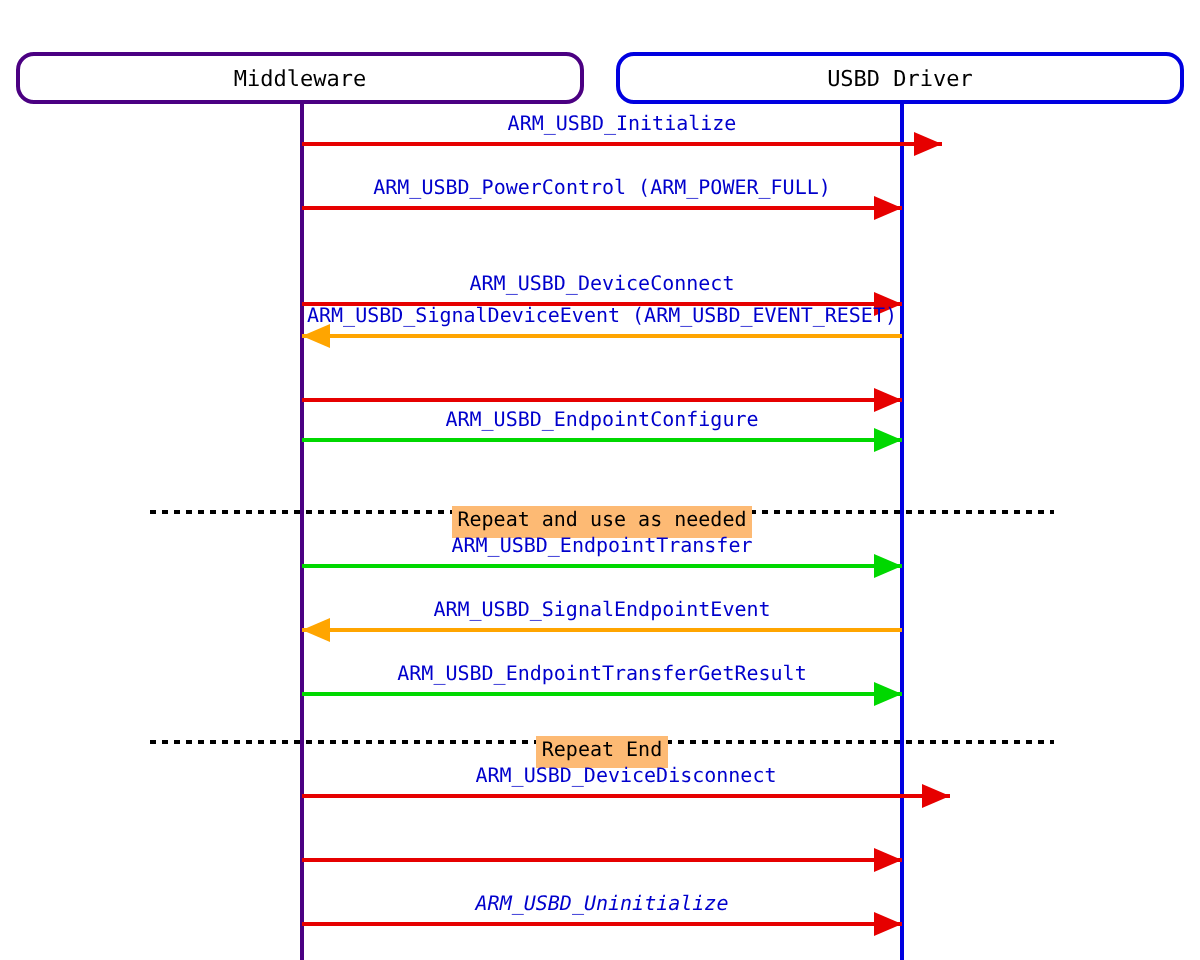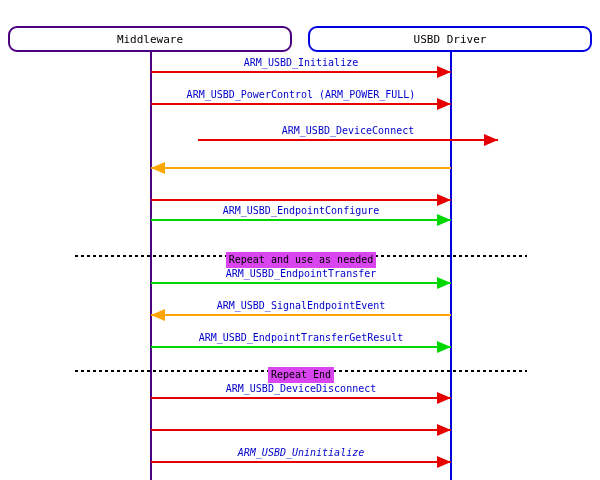--- a/index.html
+++ b/index.html
@@ -40,55 +40,56 @@
   }
   .msg .head.right { right: 0; border-left: 14px solid; }
   .msg .head.left  { left: 0;  border-right: 14px solid; }
   .divider { position: absolute; left: 75px; width: 452px; height: 16px; text-align: center; }
   .divider .dots {
     position: absolute; left: 0; right: 0; top: 7px; height: 2px;
     background: repeating-linear-gradient(to right, #000 0 3px, transparent 3px 6px);
   }
   .divider .dlbl {
     position: relative; display: inline-block;
-    background: #d946ef; padding: 0 3px;
+    background: #fdba74; padding: 0 3px;
     font-size: 10px; line-height: 16px; color: #000;
     white-space: nowrap;
   }
 </style>
 </head>
 <body style="--label-color: #0000CC;">
 
 <div class="entity-box" id="box-middleware" style="border-color: rgb(75, 0, 130);">
   <span>Middleware</span>
 </div>
 <div class="entity-box" id="box-usbd" style="border-color: rgb(0, 0, 224);">
   <span>USBD Driver</span>
 </div>
 
 <div class="lifeline" id="life-middleware" style="background: rgb(75, 0, 130);"></div>
 <div class="lifeline" id="life-usbd" style="background: rgb(0, 0, 224);"></div>
 
 <div id="sequence-area">
-    <div class="msg" style="top: 56px;">
+    <div class="msg" style="top: 56px; padding-left: 20px;">
       <div class="lbl">ARM_USBD_Initialize</div>
       <div class="line" style="background: rgb(230, 0, 0);"></div>
       <div class="head right" style="border-left-color: rgb(230, 0, 0);"></div>
     </div>
     <div class="msg" style="top: 88px;">
       <div class="lbl">ARM_USBD_PowerControl (ARM_POWER_FULL)</div>
       <div class="line" style="background: rgb(230, 0, 0);"></div>
       <div class="head right" style="border-left-color: rgb(230, 0, 0);"></div>
     </div>
-    <div class="msg" style="top: 124px; margin-left: 47px;">
+    <div class="msg" style="top: 136px;">
       <div class="lbl">ARM_USBD_DeviceConnect</div>
       <div class="line" style="background: rgb(230, 0, 0);"></div>
       <div class="head right" style="border-left-color: rgb(230, 0, 0);"></div>
     </div>
     <div class="msg" style="top: 152px;">
+      <div class="lbl">ARM_USBD_SignalDeviceEvent (ARM_USBD_EVENT_RESET)</div>
       <div class="line" style="background: rgb(255, 165, 0);"></div>
       <div class="head left" style="border-right-color: rgb(255, 165, 0);"></div>
     </div>
     <div class="msg" style="top: 184px;">
       <div class="line" style="background: rgb(230, 0, 0);"></div>
       <div class="head right" style="border-left-color: rgb(230, 0, 0);"></div>
     </div>
     <div class="msg" style="top: 204px;">
       <div class="lbl">ARM_USBD_EndpointConfigure</div>
       <div class="line" style="background: rgb(0, 216, 0);"></div>
@@ -104,21 +105,21 @@
       <div class="lbl">ARM_USBD_SignalEndpointEvent</div>
       <div class="line" style="background: rgb(255, 165, 0);"></div>
       <div class="head left" style="border-right-color: rgb(255, 165, 0);"></div>
     </div>
     <div class="msg" style="top: 331px;">
       <div class="lbl">ARM_USBD_EndpointTransferGetResult</div>
       <div class="line" style="background: rgb(0, 216, 0);"></div>
       <div class="head right" style="border-left-color: rgb(0, 216, 0);"></div>
     </div>
     <div class="divider" style="top: 363px;"><div class="dots"></div><span class="dlbl" style="color: rgb(0, 0, 0);">Repeat End</span></div>
-    <div class="msg" style="top: 382px;">
+    <div class="msg" style="top: 382px; padding-left: 24px;">
       <div class="lbl">ARM_USBD_DeviceDisconnect</div>
       <div class="line" style="background: rgb(230, 0, 0);"></div>
       <div class="head right" style="border-left-color: rgb(230, 0, 0);"></div>
     </div>
     <div class="msg" style="top: 414px;">
       <div class="line" style="background: rgb(230, 0, 0);"></div>
       <div class="head right" style="border-left-color: rgb(230, 0, 0);"></div>
     </div>
     <div class="msg" style="top: 446px; font-style: italic;">
       <div class="lbl">ARM_USBD_Uninitialize</div>

